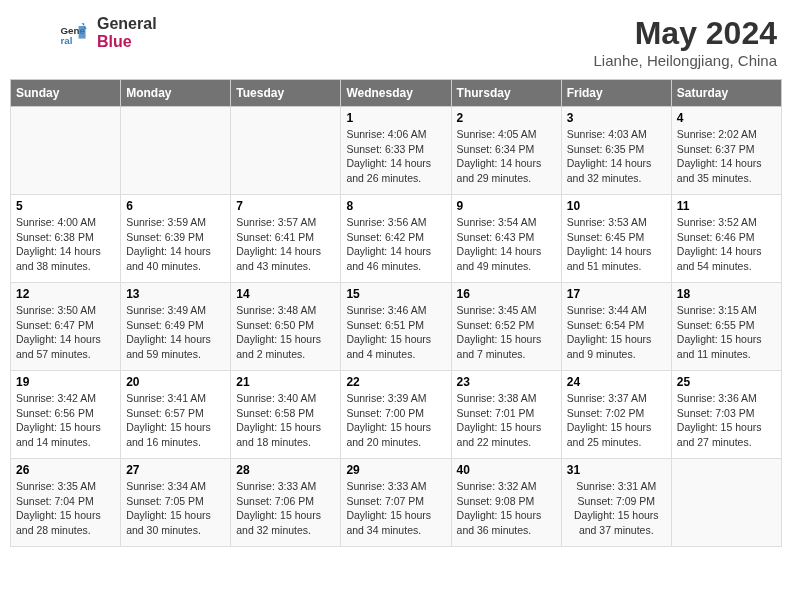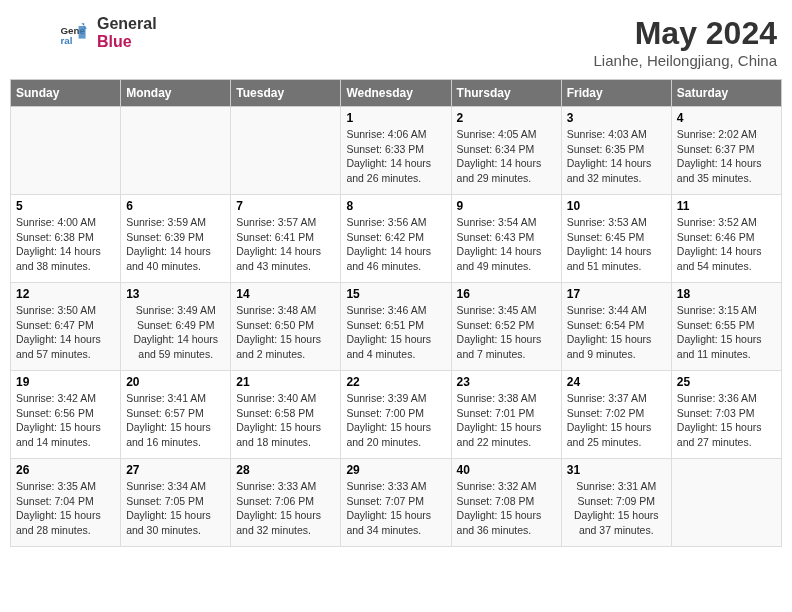--- a/index.html
+++ b/index.html
@@ -199,21 +199,21 @@
       <tr>
         <td>
           <div class="day-num">12</div>
           <div class="day-info" style="white-space: pre-line;">Sunrise: 3:50 AM
 Sunset: 6:47 PM
 Daylight: 14 hours
 and 57 minutes.</div>
         </td>
         <td>
           <div class="day-num">13</div>
-          <div class="day-info" style="white-space: pre-line; text-align: center;">Sunrise: 3:49 AM
+          <div class="day-info" style="white-space: pre-line;">Sunrise: 3:49 AM
 Sunset: 6:49 PM
 Daylight: 14 hours
 and 59 minutes.</div>
         </td>
         <td>
           <div class="day-num">14</div>
           <div class="day-info" style="white-space: pre-line;">Sunrise: 3:48 AM
 Sunset: 6:50 PM
 Daylight: 15 hours
 and 2 minutes.</div>
@@ -323,21 +323,21 @@
         <td>
           <div class="day-num">29</div>
           <div class="day-info" style="white-space: pre-line;">Sunrise: 3:33 AM
 Sunset: 7:07 PM
 Daylight: 15 hours
 and 34 minutes.</div>
         </td>
         <td>
           <div class="day-num">40</div>
           <div class="day-info" style="white-space: pre-line;">Sunrise: 3:32 AM
-Sunset: 7:08 PM
+Sunset: 9:08 PM
 Daylight: 15 hours
 and 36 minutes.</div>
         </td>
         <td>
           <div class="day-num">31</div>
           <div class="day-info" style="white-space: pre-line; text-align: center;">Sunrise: 3:31 AM
 Sunset: 7:09 PM
 Daylight: 15 hours
 and 37 minutes.</div>
         </td>

